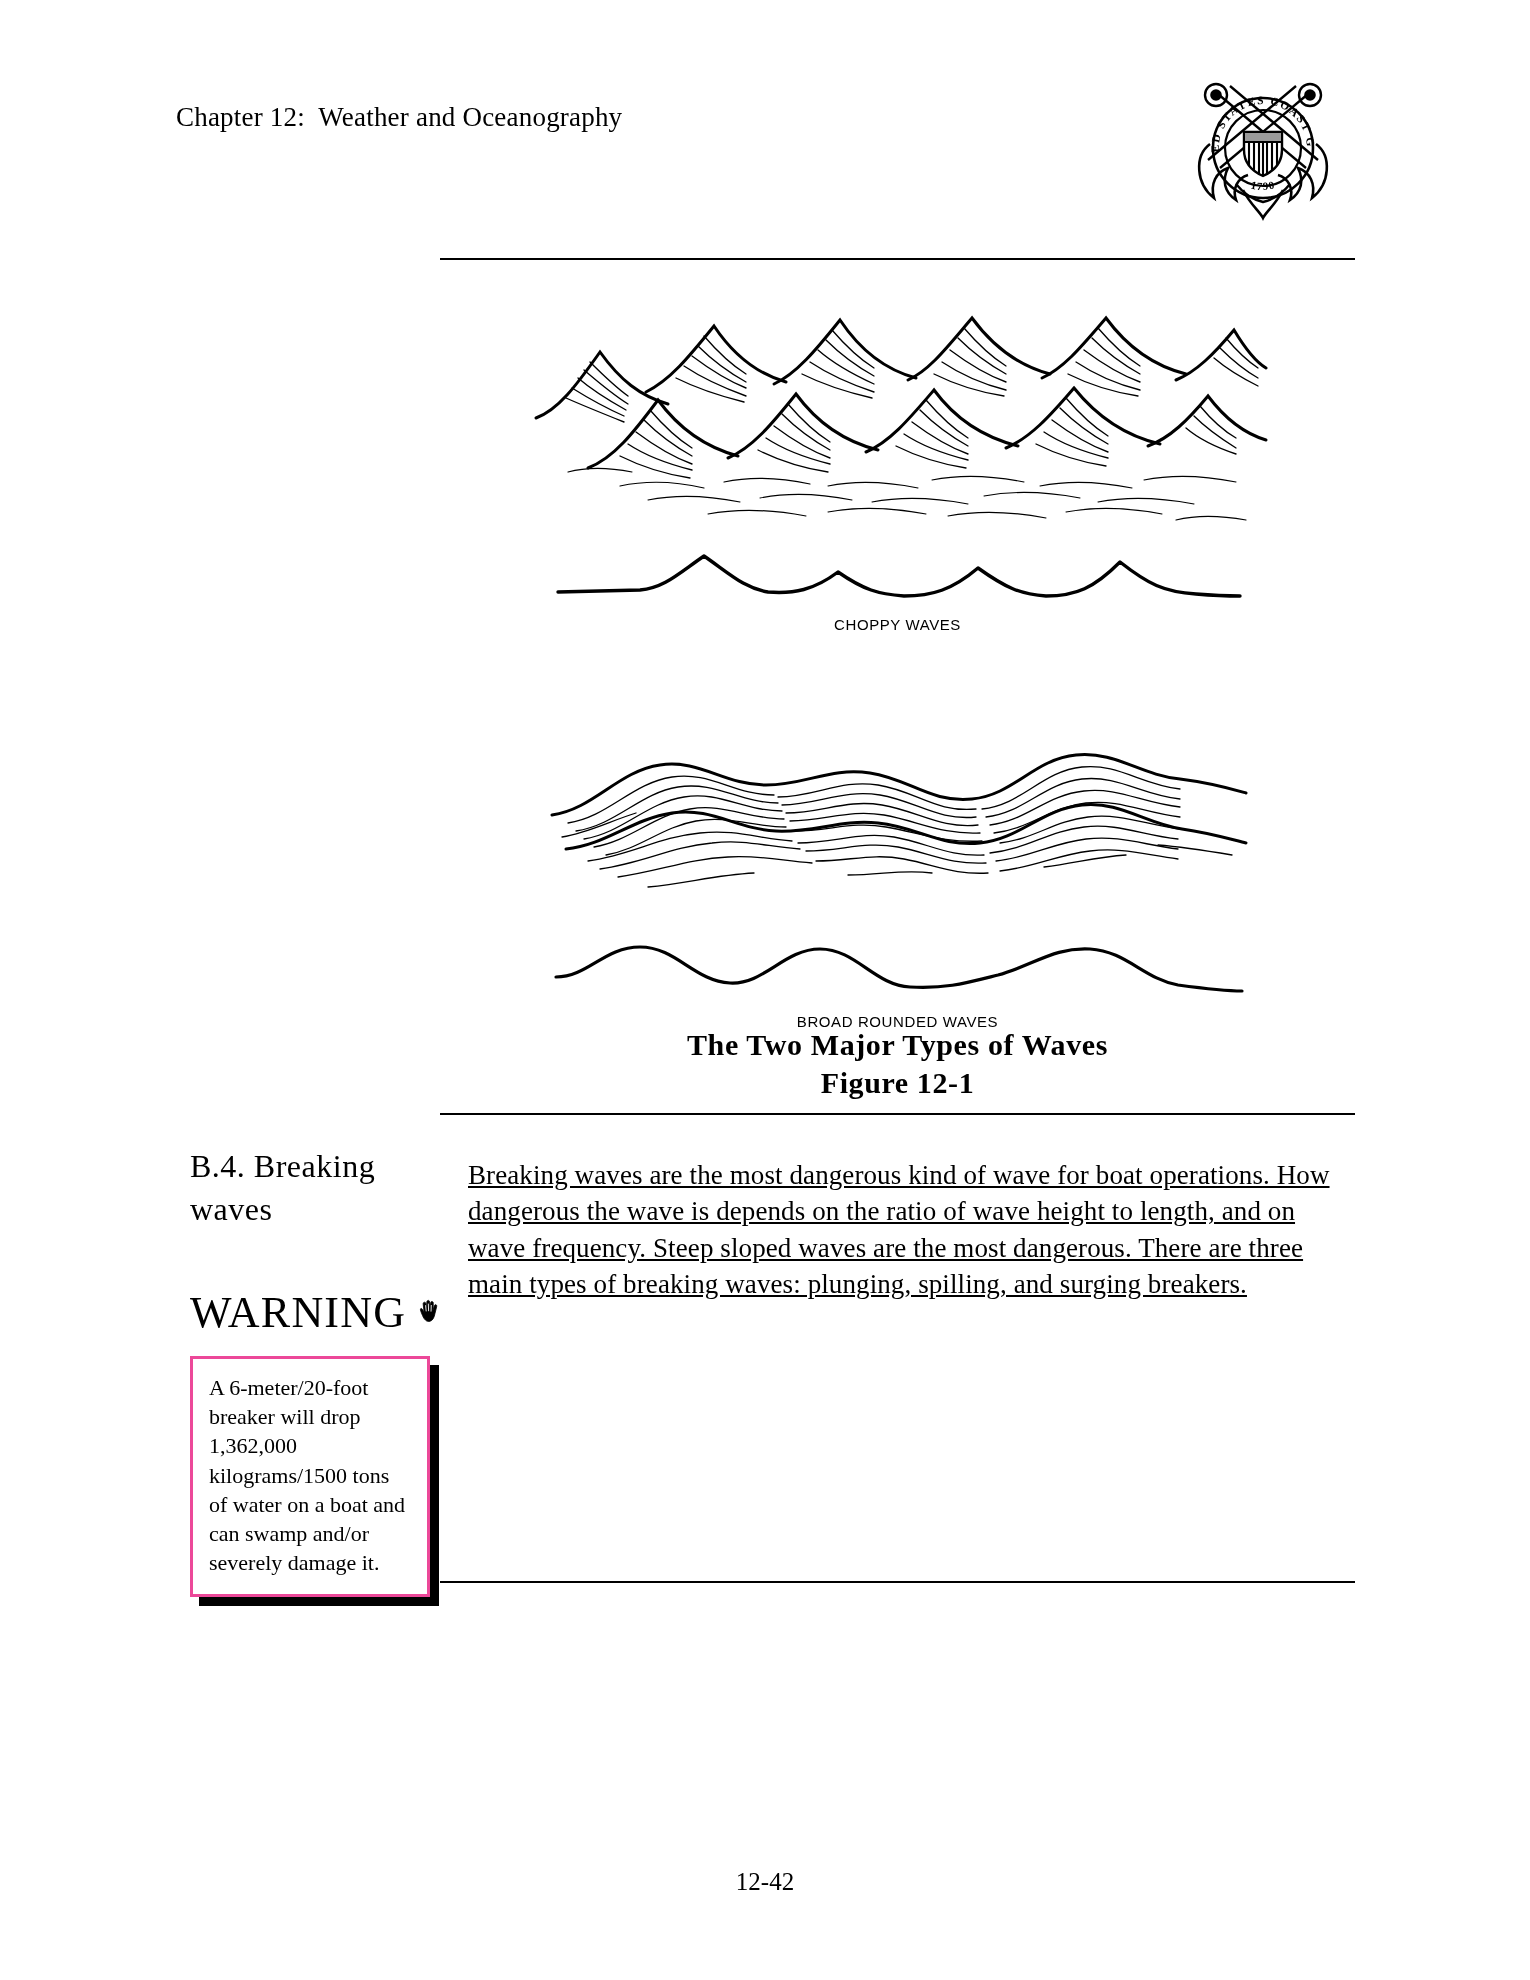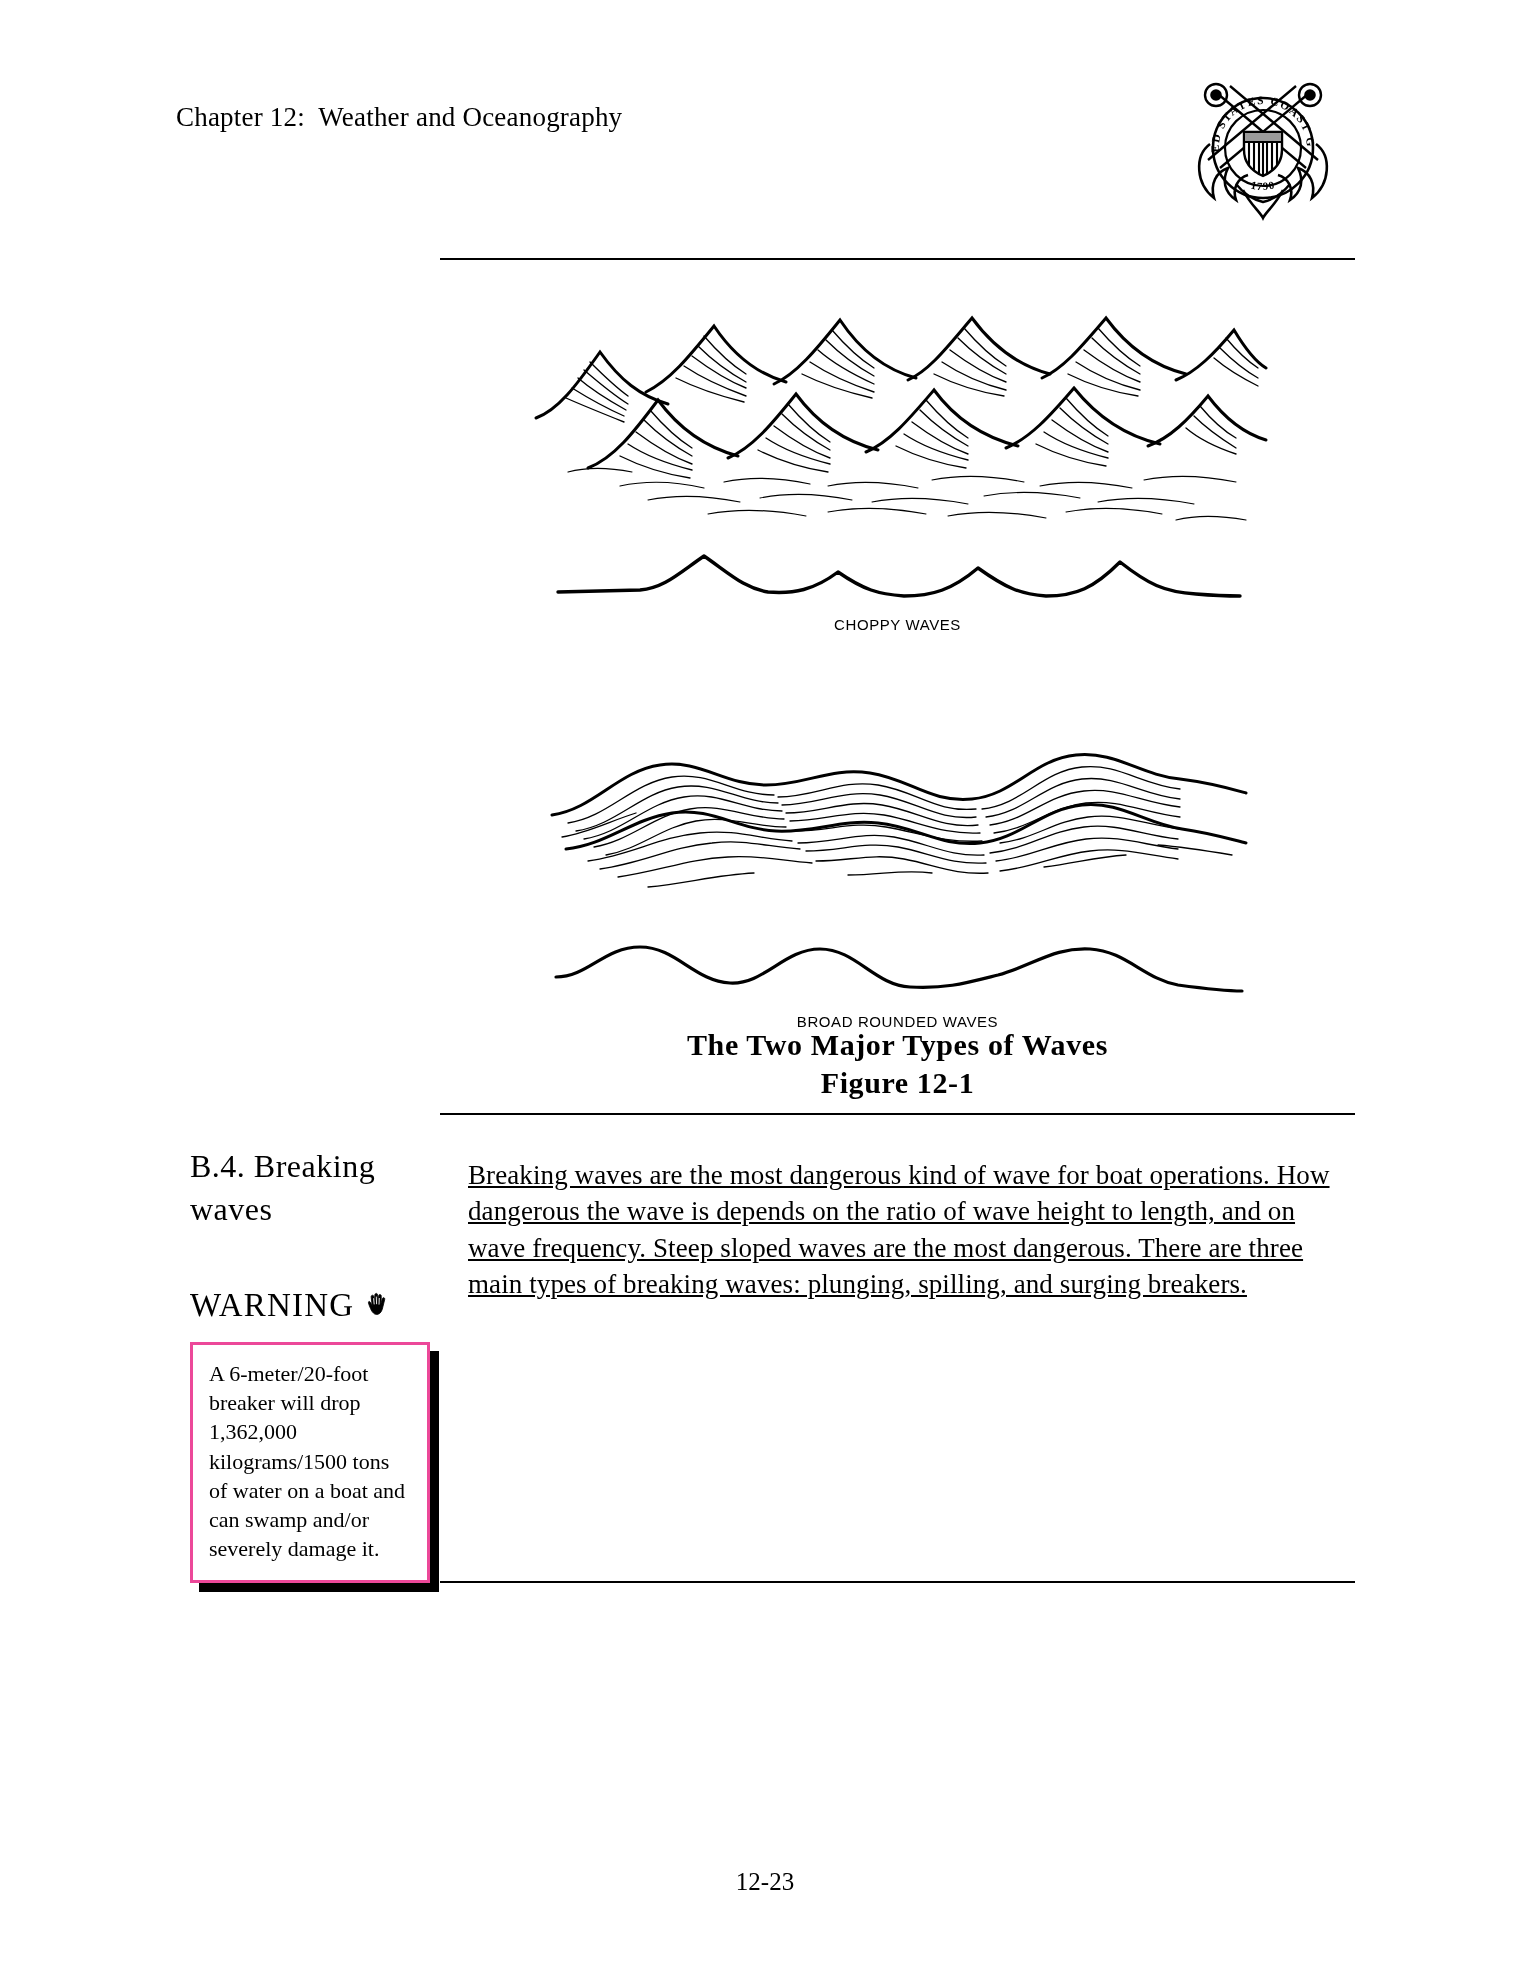--- a/index.html
+++ b/index.html
@@ -93,21 +93,21 @@
   }
   .section-heading {
     font-size: 32px;
     line-height: 1.34;
     letter-spacing: 0.5px;
     font-family: Liberation Serif, serif;
   }
 
   .warning-head {
     margin-top: 56px;
-    font-size: 33px;
+    font-size: 44px;
     letter-spacing: 1.2px;
     display: flex;
     align-items: center;
     gap: 10px;
   }
   .hand-icon {
     display: inline-block;
     width: 26px;
     height: 26px;
     line-height: 0;
@@ -421,15 +421,15 @@
       <div class="warning-box">
         <span>A 6-meter/20-foot breaker will drop 1,362,000 kilograms/1500 tons of water on a boat and can swamp and/or severely damage it.</span>
       </div>
     </div>
   </div>
 
   <div class="right-col">
     <p style="margin:12px;text-decoration:underline;">Breaking waves are the most dangerous kind of wave for boat operations. How dangerous the wave is depends on the ratio of wave height to length, and on wave frequency. Steep sloped waves are the most dangerous. There are three main types of breaking waves: plunging, spilling, and surging breakers.</p>
   </div>
 
-  <div class="page-number">12-23</div>
+  <div class="page-number">12-42</div>
 
 </div>
 
 </body></html>

